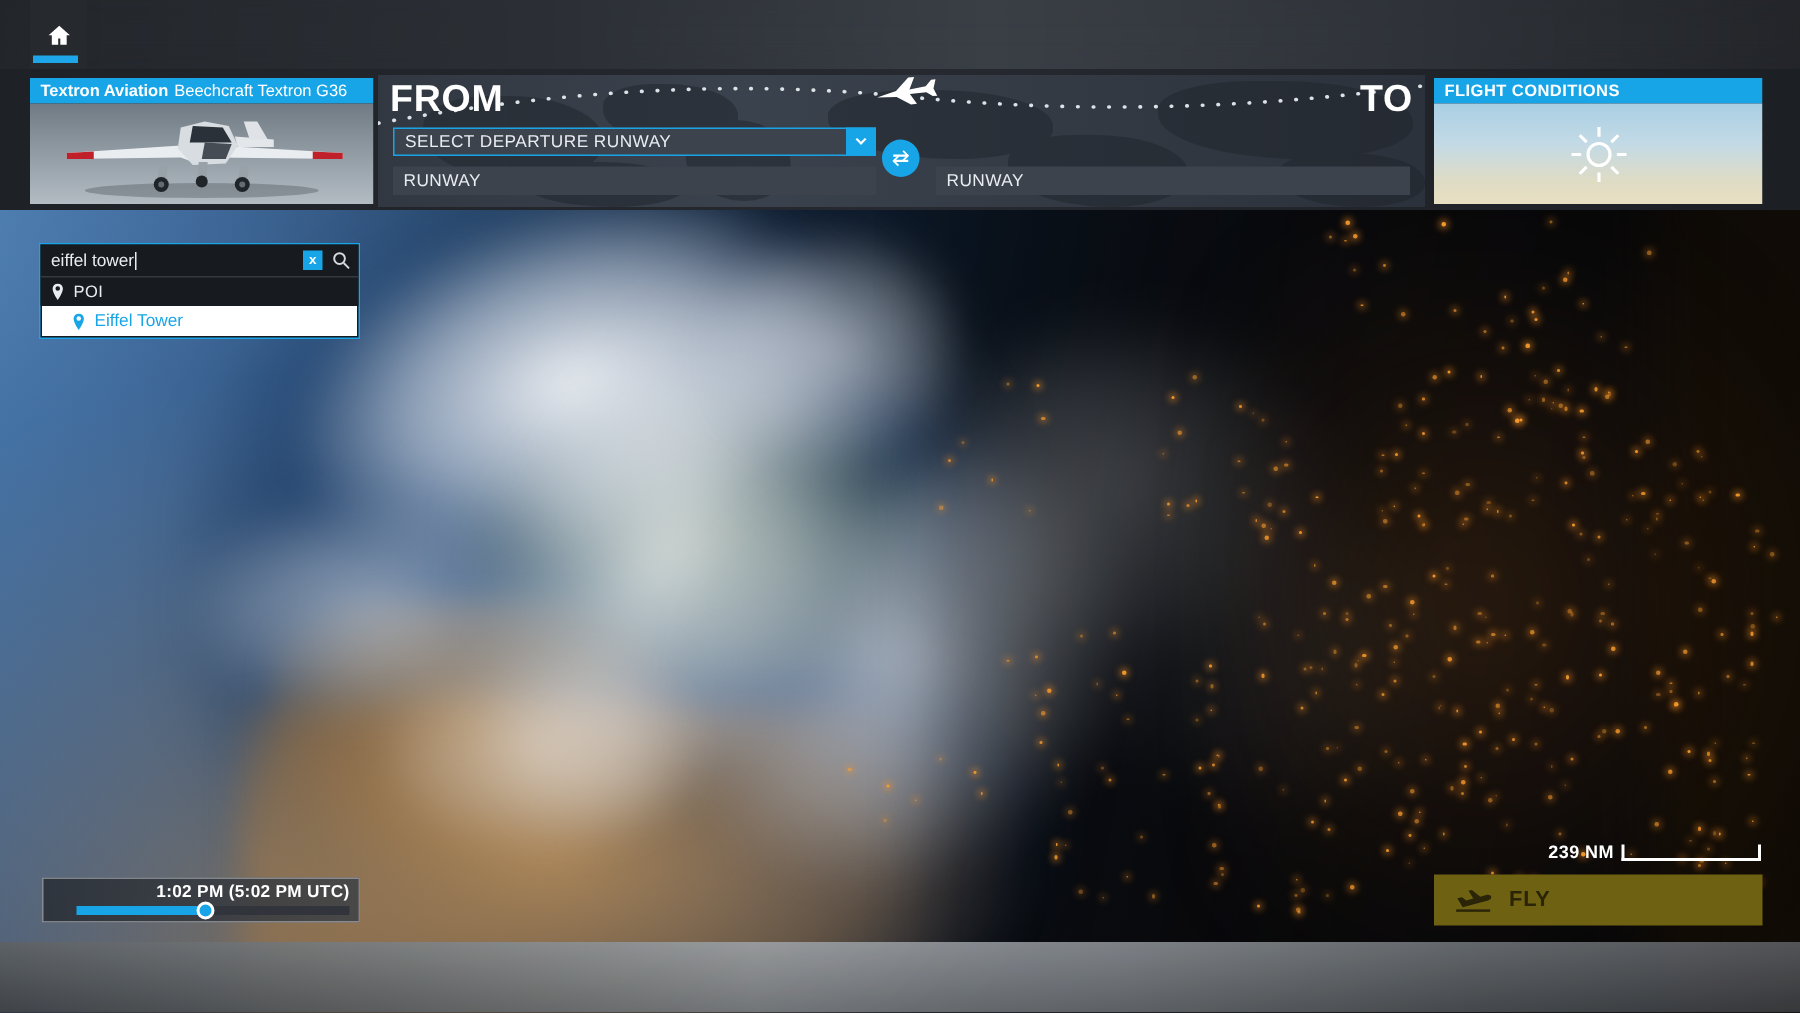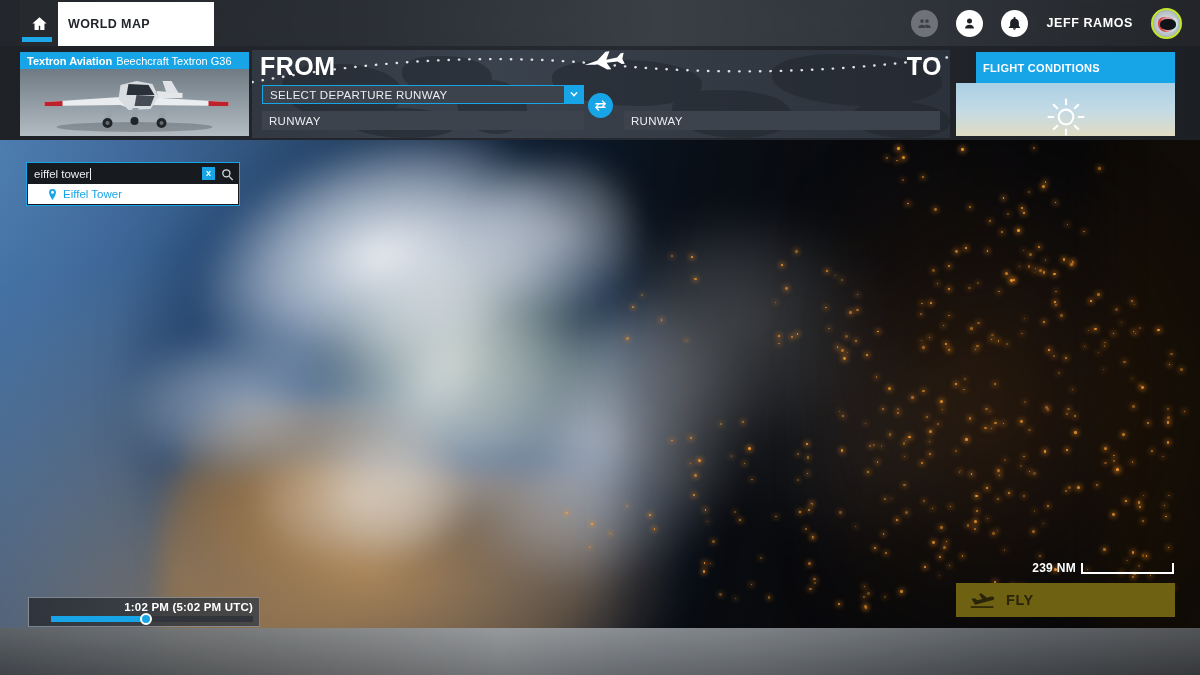--- a/index.html
+++ b/index.html
@@ -169,21 +169,21 @@
     position: absolute; height: 19px; background: #3c434d; display: flex; align-items: center;
   }
   .field-runway .txt { font-size: 11.5px; color: #e9edf1; padding-left: 7px; letter-spacing: .3px; }
   .swap-btn {
     position: absolute; left: 588px; top: 93px; width: 25px; height: 25px; border-radius: 50%;
     background: #18a5e8; display: flex; align-items: center; justify-content: center; z-index: 6;
   }
   .swap-btn svg { width: 15px; height: 15px; fill: #fff; }
 
   .cond-card { position: absolute; left: 956px; top: 52px; width: 219px; height: 84px; overflow: hidden; }
-  .cond-head { height: 31px; background: #18a5e8; display: flex; align-items: center; padding-left: 7px; margin-left: 20px; }
+  .cond-head { height: 17px; background: #18a5e8; display: flex; align-items: center; padding-left: 7px; }
   .cond-head span { font-size: 11px; font-weight: 700; color: #fff; letter-spacing: .3px; }
   .cond-body {
     height: 67px; display: flex; align-items: center; justify-content: center;
     background: linear-gradient(180deg,#a9cfe3 0%,#c3dae6 40%,#dfdcc4 78%,#e8dfc2 100%);
   }
   .cond-body svg { width: 44px; height: 44px; stroke: #fff; fill: none; stroke-width: 2.3; }
 
   
   .search-panel {
     position: absolute; left: 26px; top: 162px; width: 214px;
@@ -213,21 +213,21 @@
   .cat-row span { font-size: 11px; color: #e9edf1; letter-spacing: .3px; }
   .result-item {
     height: 20px; display: flex; align-items: center; gap: 6px; padding-left: 20px;
     background: #fff; margin: 0 1px 1px 1px;
   }
   .result-item svg { width: 9px; height: 11px; fill: #18a5e8; }
   .result-item span { font-size: 11.5px; color: #18a5e8; }
 
   
   .time-panel {
-    position: absolute; left: 28px; top: 597px; width: 232px; height: 30px;
+    position: absolute; left: 28px; top: 585px; width: 212px; height: 30px;
     background: linear-gradient(90deg, rgba(38,42,48,0.82), rgba(58,63,70,0.82));
     border: 1px solid rgba(190,195,202,0.55);
     padding: 3px 6px 0 22px;
   }
   .time-label { text-align: right; font-size: 11.5px; font-weight: 700; color: #fff; letter-spacing: .2px; }
   .time-track { position: relative; margin-top: 3px; height: 6px; background: #31353b; }
   .time-fill { position: absolute; left: 0; top: 0; height: 6px; background: #18a5e8; }
   .time-knob {
     position: absolute; top: -3px; width: 12px; height: 12px; border-radius: 50%;
     background: #18a5e8; border: 2px solid #fff; transform: translateX(-6px);
@@ -637,46 +637,20 @@
   </div>
 
   <div class="topbar">
     <div class="topbar-blur"></div>
     <div class="home-btn">
       <svg viewBox="0 0 24 24">
           <path d="M12 3 2 12h3v9h6v-6h2v6h6v-9h3z"></path>
         </svg>
     </div>
     <div class="home-underline"></div>
-    <div class="tab-active">
-      <span>WORLD MAP</span>
-    </div>
-    <div class="nav-right">
-      <div class="circ dim">
-        <svg viewBox="0 0 24 24">
-            <path d="M8 11a3 3 0 1 0 0-6 3 3 0 0 0 0 6zm8 0a3 3 0 1 0 0-6 3 3 0 0 0 0 6zM2 19c0-3 3-5 6-5s6 2 6 5zm12.5 0c0-2-.9-3.6-2.2-4.6 1-.3 2-.4 3.7-.4 3 0 6 2 6 5z"></path>
-          </svg>
-      </div>
-      <div class="circ lit">
-        <svg viewBox="0 0 24 24">
-            <path d="M12 12a4 4 0 1 0 0-8 4 4 0 0 0 0 8zm0 2c-4 0-7 2.4-7 5v1h14v-1c0-2.6-3-5-7-5z"></path>
-          </svg>
-      </div>
-      <div class="circ lit">
-        <svg viewBox="0 0 24 24">
-            <path d="M12 22a2.4 2.4 0 0 0 2.4-2.4H9.6A2.4 2.4 0 0 0 12 22zm7-6v-5a7 7 0 0 0-5.3-6.8V3.3a1.7 1.7 0 1 0-3.4 0v.9A7 7 0 0 0 5 11v5l-2 2v1h18v-1z"></path>
-          </svg>
-      </div>
-      <span class="user-name">JEFF RAMOS</span>
-      <div class="avatar">
-        <span class="gl-r"></span>
-        <span class="gl-c"></span>
-        <span class="gl-k"></span>
-      </div>
-    </div>
   </div>
 
   <div class="planbar"></div>
 
   <div class="aircraft-card">
     <div class="aircraft-head">
       <span class="brand">Textron Aviation</span>
       <span class="model">Beechcraft Textron G36</span>
     </div>
     <div class="aircraft-img">
@@ -770,20 +744,26 @@
       <span class="search-val" title="Search">eiffel tower</span>
       <span class="caret"></span>
       <span class="clear-btn">x</span>
       <span class="mag-btn">
         <svg viewBox="0 0 16 16">
             <circle cx="6.6" cy="6.6" r="4.4"></circle>
             <line x1="10" y1="10.3" x2="14.4" y2="14.7"></line>
           </svg>
       </span>
     </div>
+    <div class="cat-row">
+      <svg viewBox="0 0 12 16">
+          <path d="M6 0a5 5 0 0 0-5 5c0 3.8 5 11 5 11s5-7.2 5-11a5 5 0 0 0-5-5zm0 7a2.2 2.2 0 1 1 0-4.4A2.2 2.2 0 0 1 6 7z"></path>
+        </svg>
+      <span>POI</span>
+    </div>
     <div class="result-item">
       <svg viewBox="0 0 12 16">
           <path d="M6 0a5 5 0 0 0-5 5c0 3.8 5 11 5 11s5-7.2 5-11a5 5 0 0 0-5-5zm0 7a2.2 2.2 0 1 1 0-4.4A2.2 2.2 0 0 1 6 7z"></path>
         </svg>
       <span>Eiffel Tower</span>
     </div>
   </div>
 
   <div class="time-panel">
     <div class="time-label">1:02 PM (5:02 PM UTC)</div>

